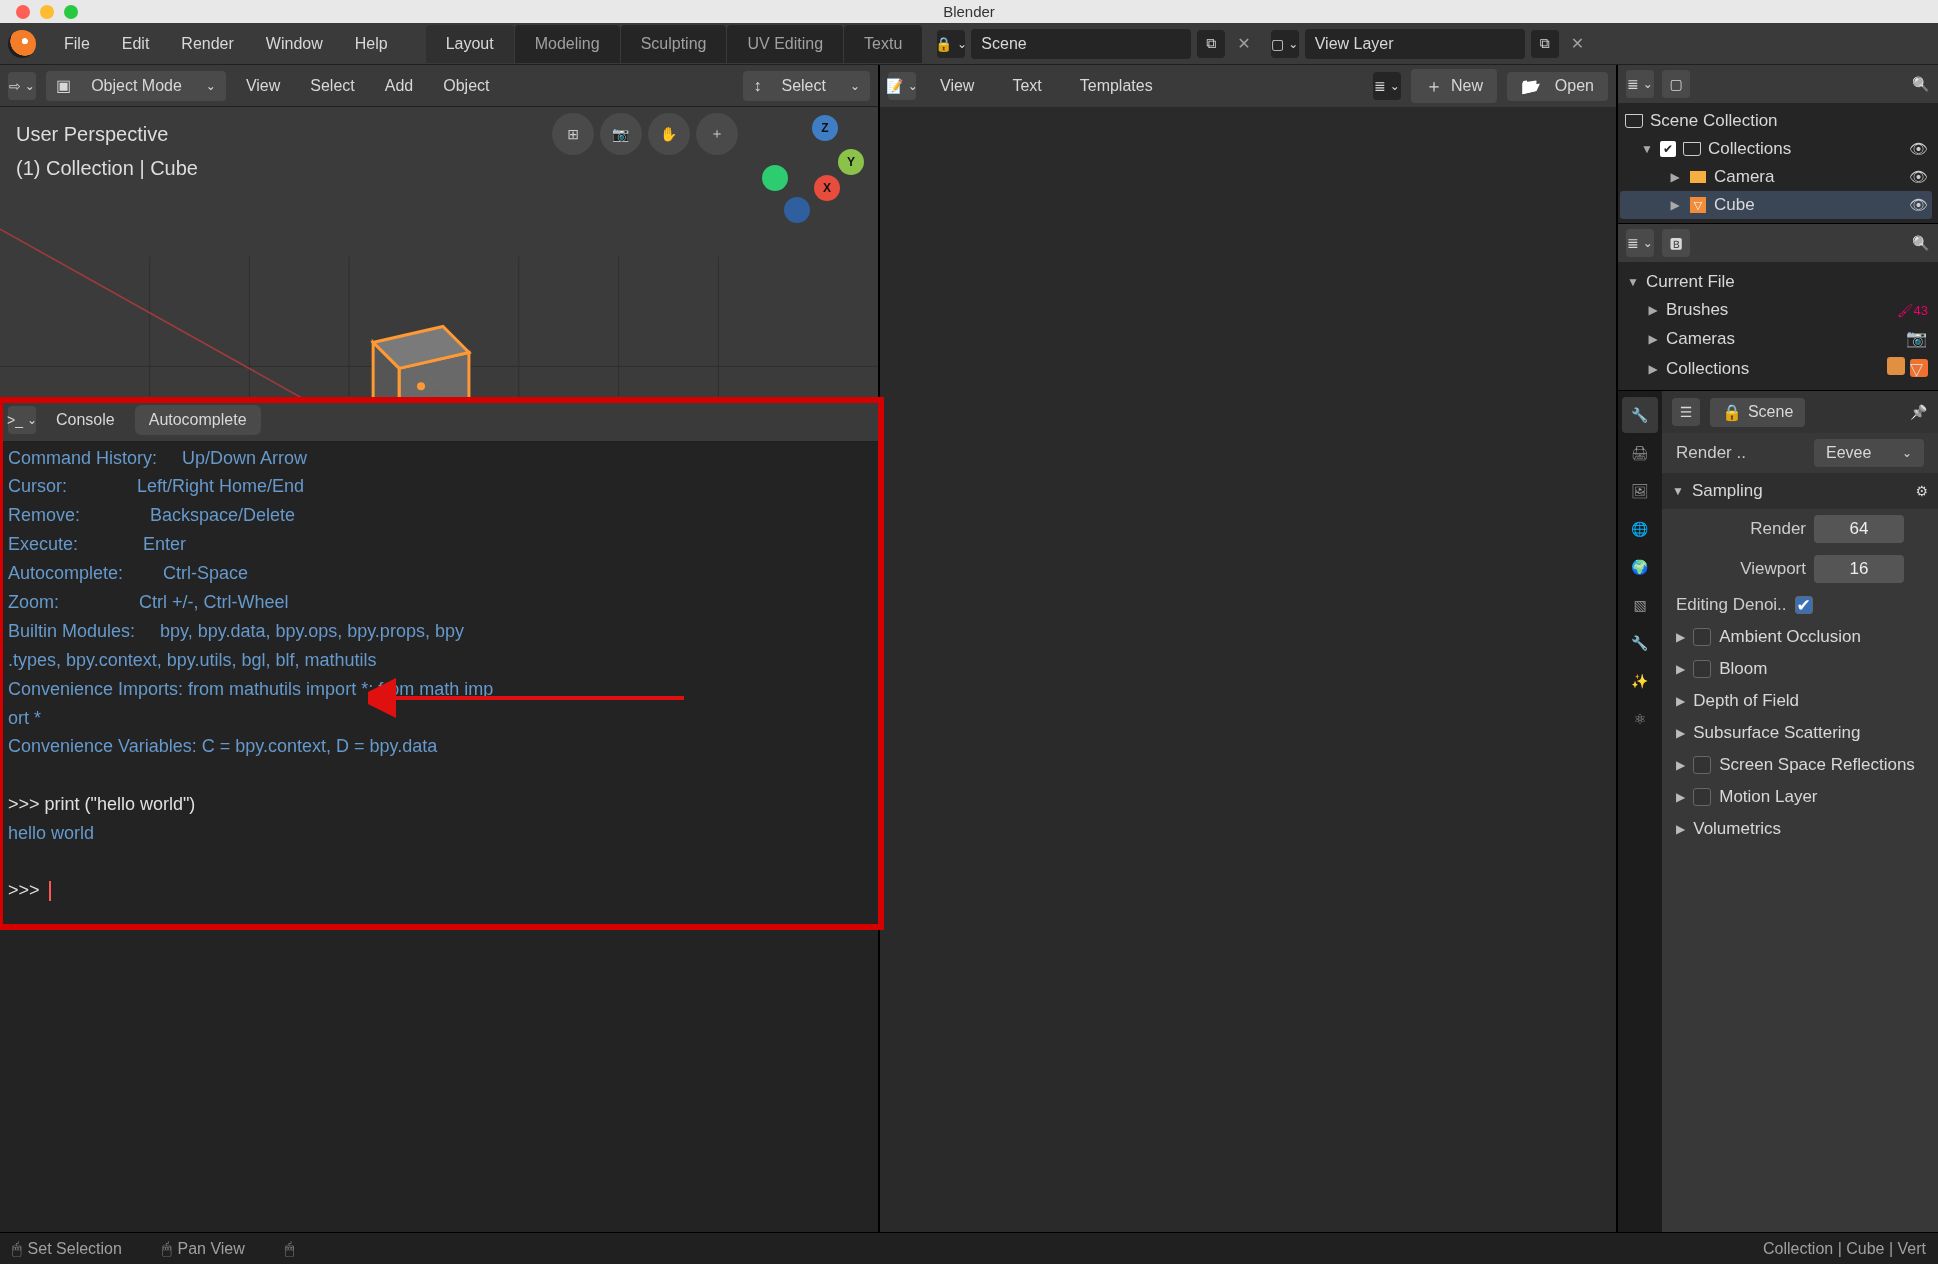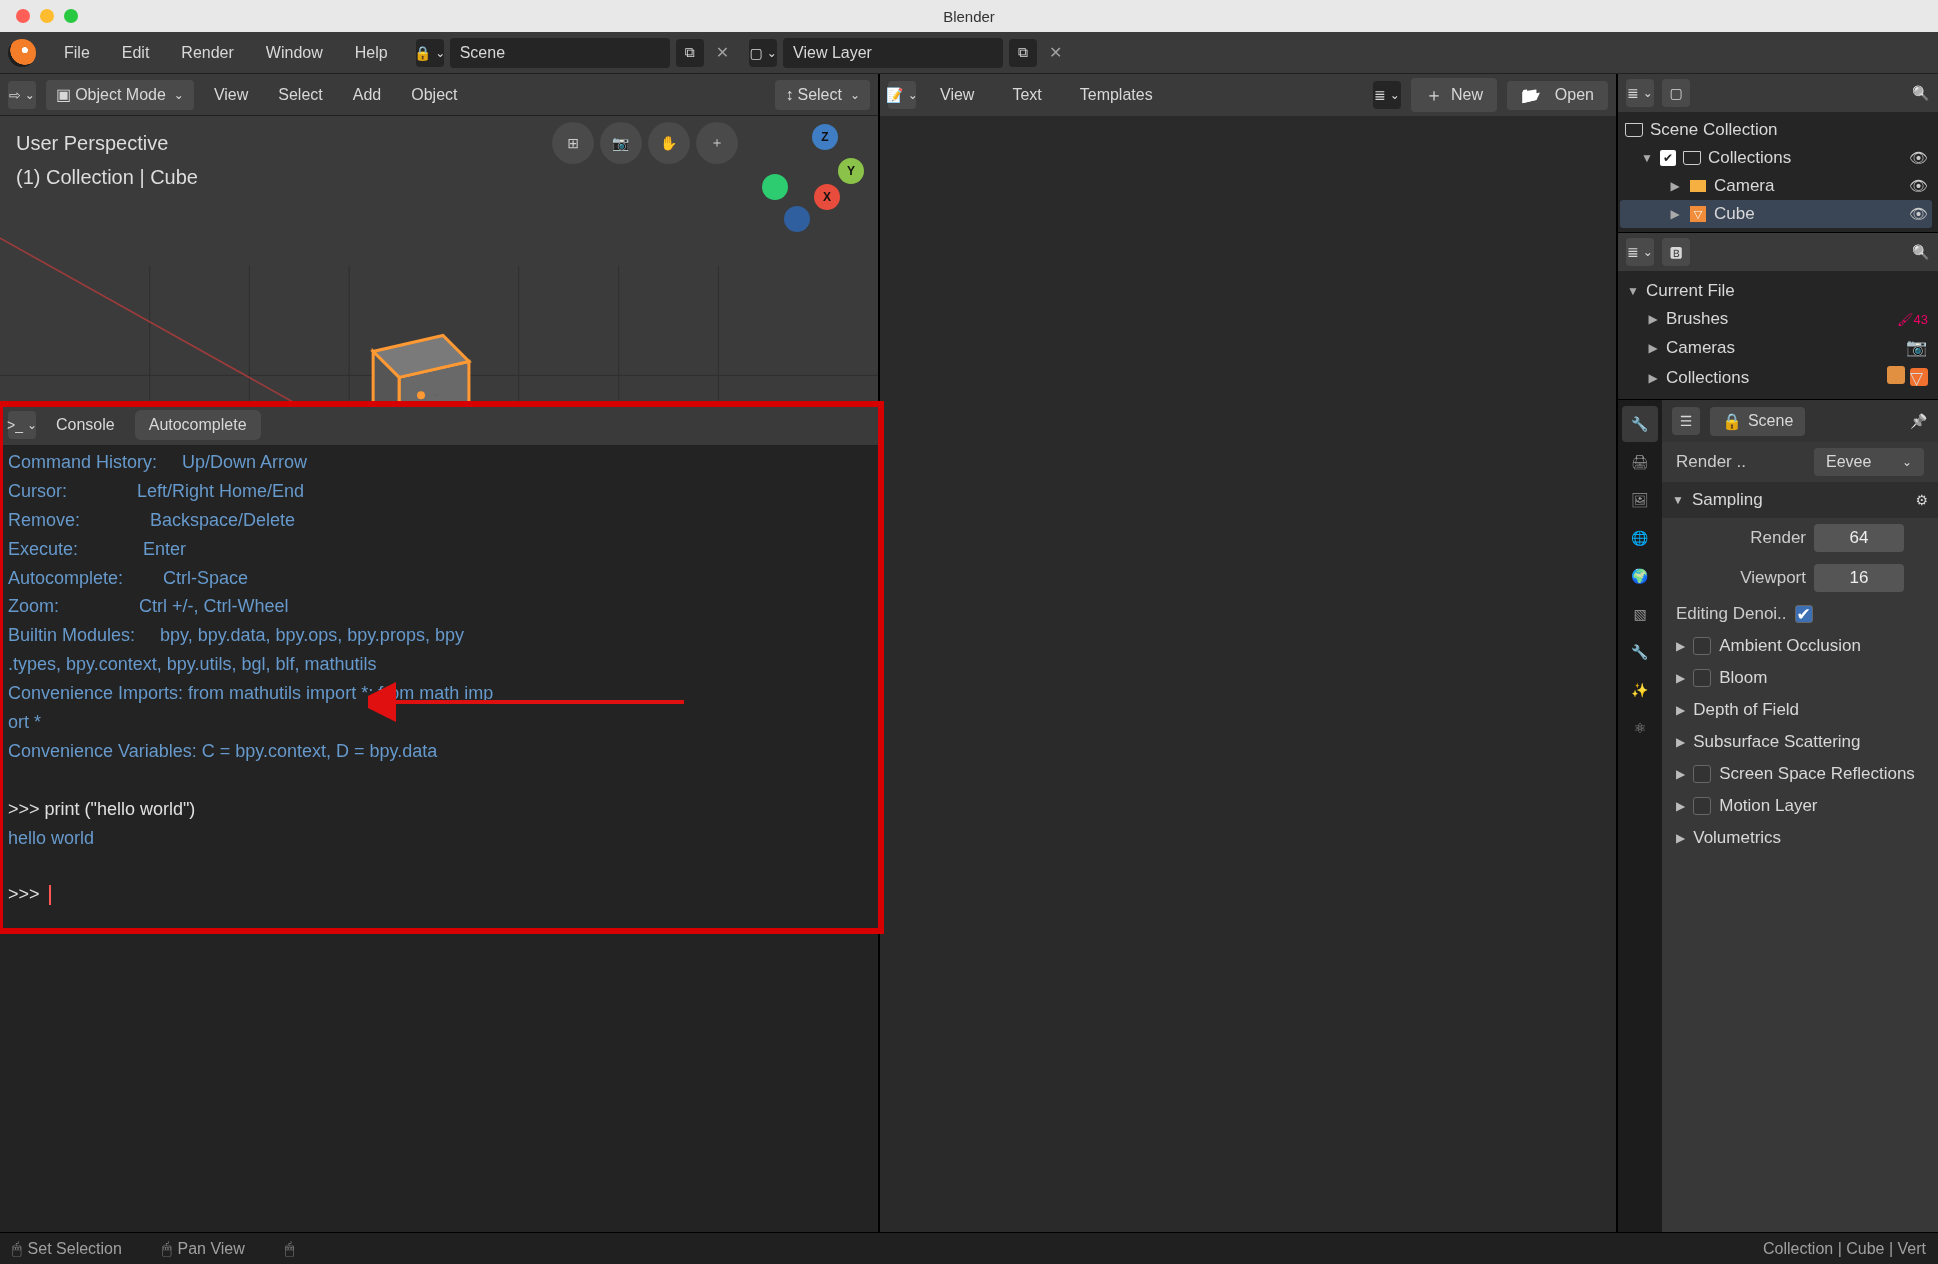--- a/index.html
+++ b/index.html
@@ -14,21 +14,21 @@
     --text-dim: #a0a0a0;
     --text-blue: #6699cc;
     --accent-blue: #5680c2;
     --border: #202020;
     --highlight: #ff8c00;
   }
   * { box-sizing: border-box; margin: 0; padding: 0; font-family: -apple-system, BlinkMacSystemFont, "Segoe UI", sans-serif; }
   body { background: var(--bg-dark); color: var(--text); font-size: 14px; width: 1938px; height: 1264px; overflow: hidden; display: flex; flex-direction: column; }
 
   
-  .titlebar { height: 32px; background: #e8e8e8; display: flex; align-items: center; padding: 0 12px; position: relative; }
+  .titlebar { height: 23px; background: #e8e8e8; display: flex; align-items: center; padding: 0 12px; position: relative; }
   .traffic-lights { display: flex; gap: 10px; margin-left: 4px; }
   .traffic-lights span { width: 14px; height: 14px; border-radius: 50%; display: block; }
   .tl-red { background: #ff5f57; }
   .tl-yellow { background: #febc2e; }
   .tl-green { background: #28c840; }
   .titlebar-title { position: absolute; left: 50%; transform: translateX(-50%); color: #333; font-size: 15px; }
 
   
   .menubar { height: 42px; background: var(--bg-header); display: flex; align-items: center; padding: 0 8px; gap: 4px; border-bottom: 1px solid var(--border); flex-shrink:0;}
   .blender-icon { width: 28px; height: 28px; border-radius: 50%; background: radial-gradient(circle at 60% 40%, #fff 0 12%, #f47d29 14% 60%, #1e1e1e 62%); margin-right: 10px; }
@@ -44,21 +44,21 @@
 
   
   .main { flex: 1; display: flex; min-height: 0; }
   .left-col { width: 880px; display: flex; flex-direction: column; border-right: 2px solid #000; }
   .mid-col { flex: 1; display: flex; flex-direction: column; border-right: 2px solid #000; }
   .right-col { width: 320px; display: flex; flex-direction: column; background: var(--bg-panel-dark); }
 
   
   .editor-header { height: 42px; background: var(--bg-header); display: flex; align-items: center; gap: 10px; padding: 0 8px; border-bottom: 1px solid var(--border); }
   .editor-header .menu-item { font-size: 16px; padding: 4px 10px; }
-  .dropdown-btn { background: var(--bg-button); height: 30px; display: flex; align-items: center; padding: 0 10px; border-radius: 4px; gap: 4px; font-size:16px;}
+  .dropdown-btn { background: var(--bg-button); height: 30px; display: flex; align-items: center; padding: 0 10px; border-radius: 4px; gap: 20px; font-size:16px;}
   .chev::after { content: "⌄"; font-size: 12px; margin-left: 4px; }
 
   
   .viewport { flex: 1; background: #3b3b3b; position: relative; overflow: hidden; }
   .vp-overlay { position: absolute; top: 10px; left: 16px; color: #ddd; font-size: 20px; line-height: 1.7; }
   .vp-icons-right { position: absolute; top: 6px; right: 140px; display: flex; gap: 6px; }
   .vp-iconbtn { width: 42px; height: 42px; border-radius: 50%; background: var(--bg-button); display:flex; align-items:center; justify-content:center; color:#ccc;}
   .gizmo { position: absolute; top: 8px; right: 14px; width: 104px; height: 104px; }
   .gizmo .axis-dot { position: absolute; width: 26px; height: 26px; border-radius: 50%; display:flex; align-items:center; justify-content:center; font-size:12px; font-weight:bold; color:#111;}
   .viewport-canvas { position:absolute; inset:0; }
@@ -144,20 +144,27 @@
 </div>
 
 <div class="menubar">
   <div class="blender-icon"></div>
   <div class="menu-item">File</div>
   <div class="menu-item">Edit</div>
   <div class="menu-item">Render</div>
   <div class="menu-item">Window</div>
   <div class="menu-item">Help</div>
 
+  <div class="workspace-tabs">
+    <div class="ws-tab active">Layout</div>
+    <div class="ws-tab">Modeling</div>
+    <div class="ws-tab">Sculpting</div>
+    <div class="ws-tab">UV Editing</div>
+    <div class="ws-tab">Textu</div>
+  </div>
 
   <div class="scene-box">
     <div class="pill-btn dark chev" style="font-size:14px;">🔒</div>
     <div class="scene-field">Scene</div>
     <div class="pill-btn dark">⧉</div>
     <span class="close-x">✕</span>
   </div>
   <div class="scene-box">
     <div class="pill-btn dark chev" style="font-size:14px;">▢</div>
     <div class="scene-field">View Layer</div>

